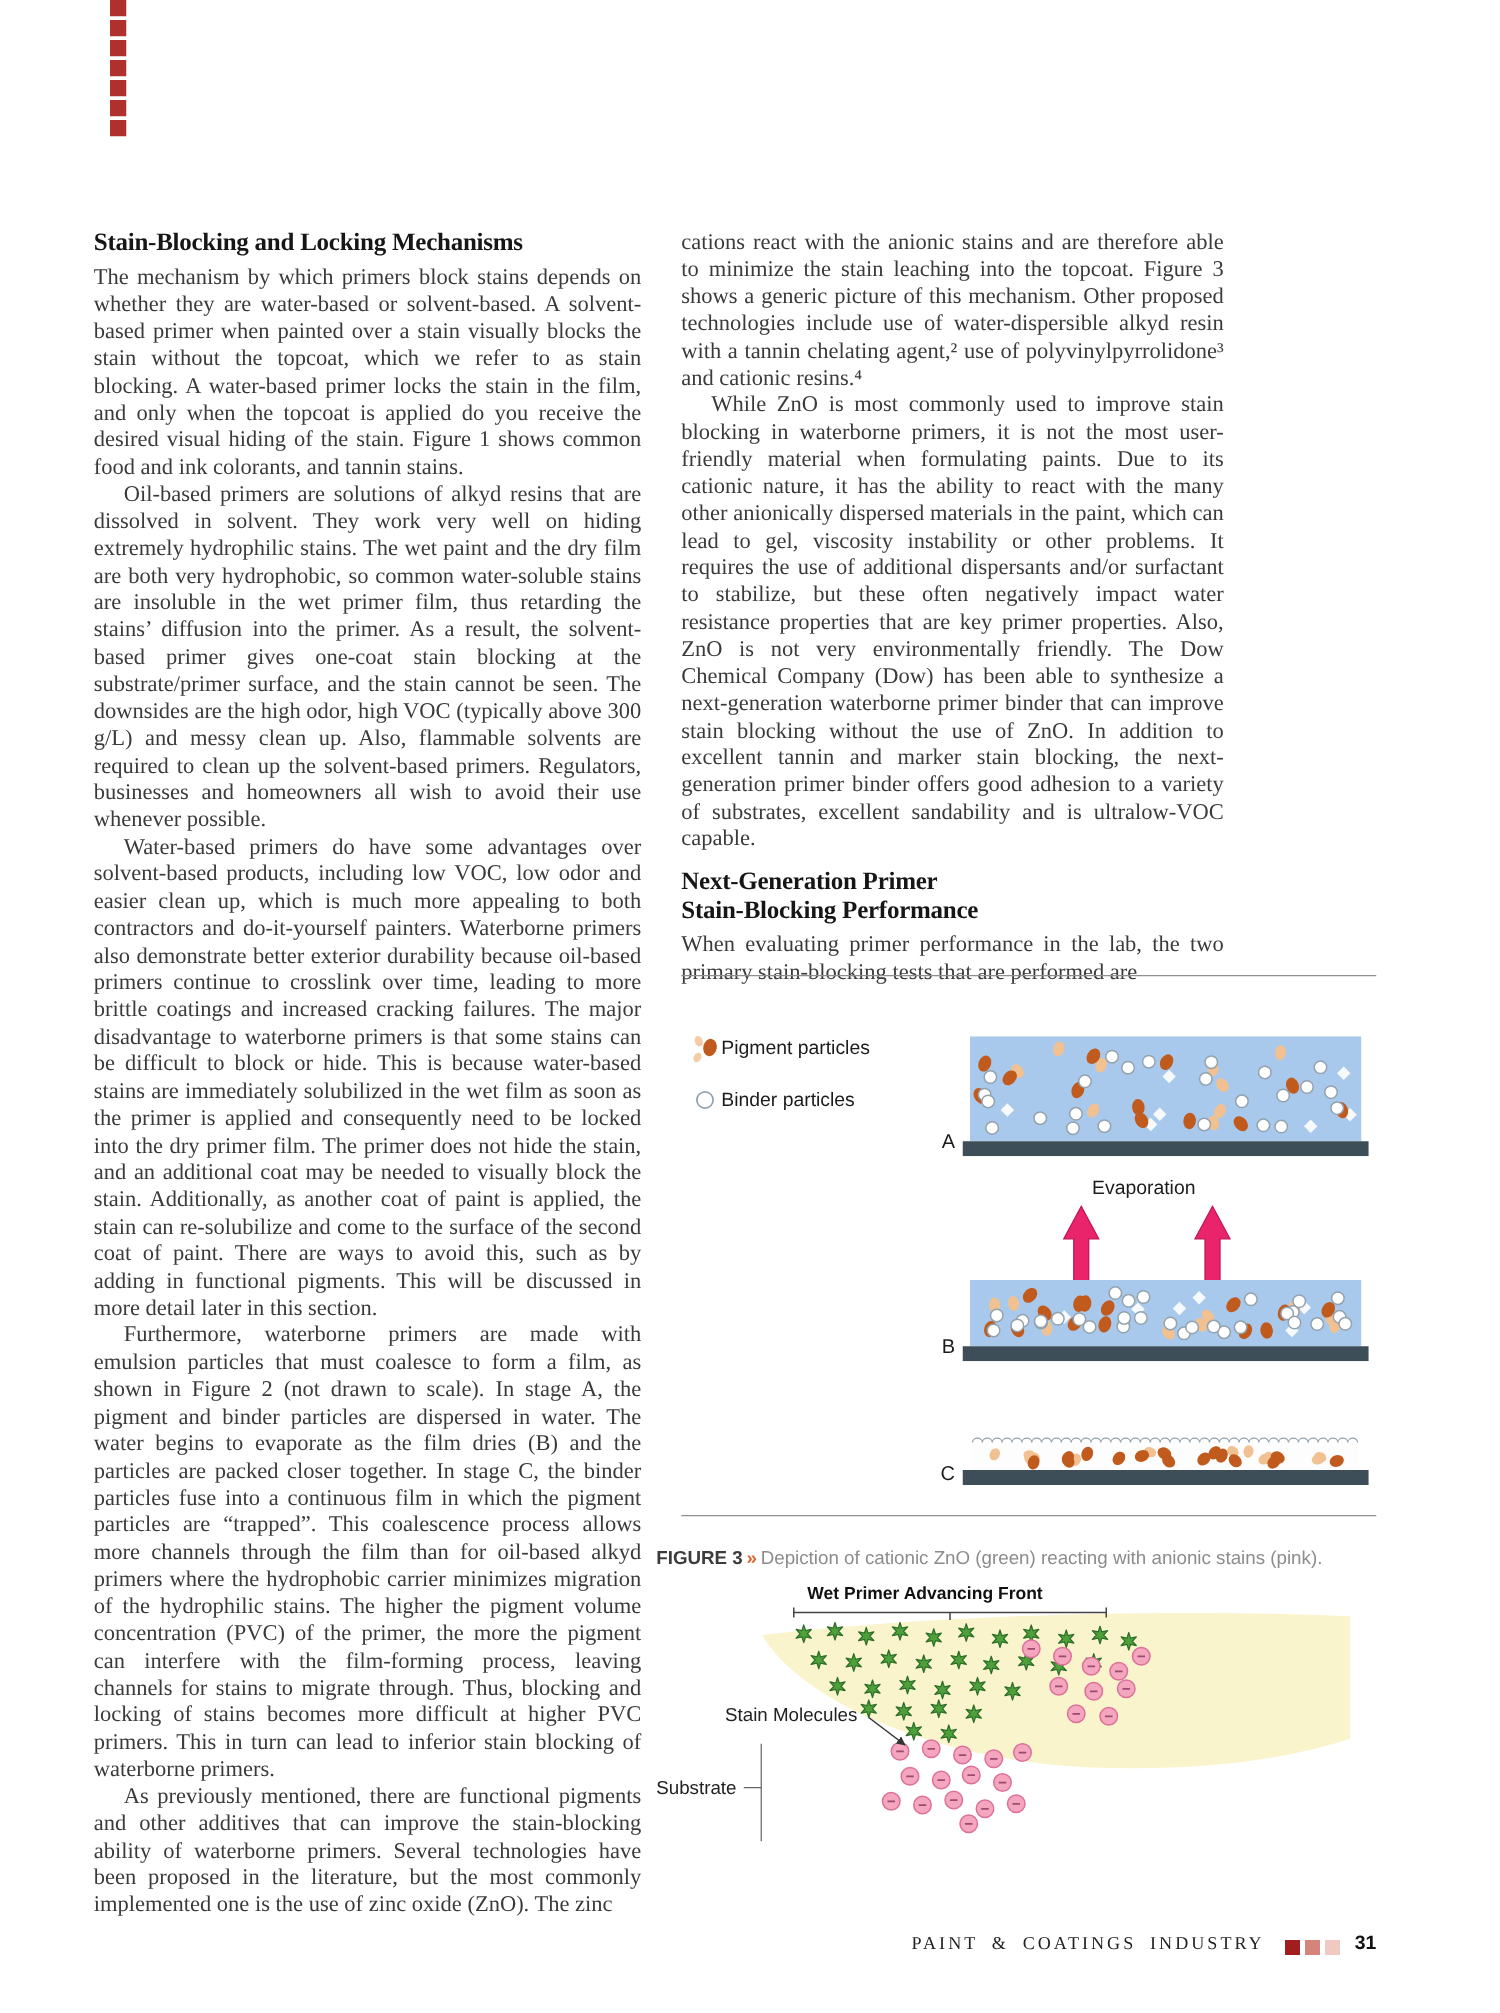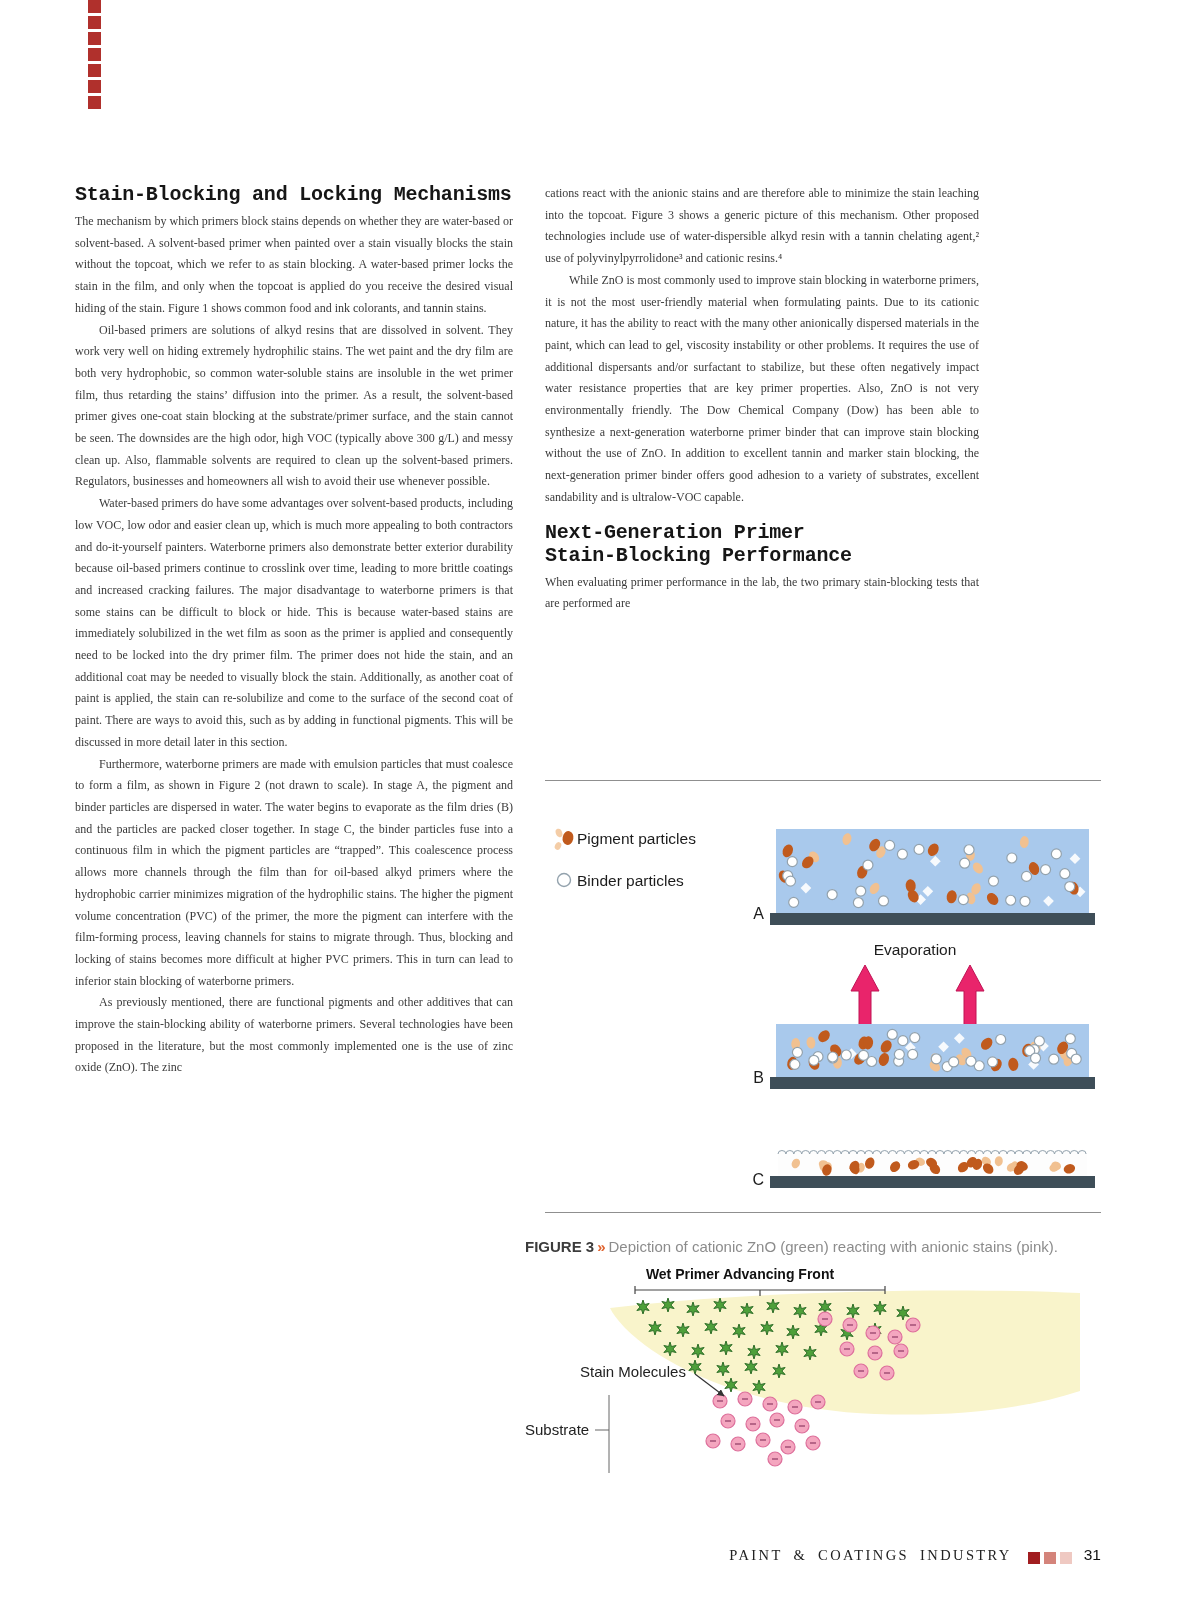--- a/index.html
+++ b/index.html
@@ -6,24 +6,24 @@
   html,body{background:#fff}
   body{width:1200px;height:1610px;position:relative;font-family:"Liberation Serif",serif;color:#3a3a3a;overflow:hidden}
 
   .edge-strip{position:absolute;left:88px;top:0;display:flex;flex-direction:column;gap:3px}
   .edge-strip div{width:13px;height:13px}
 
   .col{position:absolute;top:183px}
   .col-left{left:75px;width:438px}
   .col-right-text{left:545px;width:434px}
 
-  h2{font-family:Liberation Mono, monospace;font-size:20px;line-height:23px;color:#161616;letter-spacing:-0.2px;margin-bottom:5px;white-space:pre-line}
+  h2{font-family:Liberation Serif, serif;font-size:20px;line-height:23px;color:#161616;letter-spacing:-0.2px;margin-bottom:5px;white-space:pre-line}
   .h2-mid{margin-top:12px;margin-bottom:5px}
 
-  p{font-size:12px;line-height:21.7px;text-align:justify}
+  p{font-size:18px;line-height:21.7px;text-align:justify}
   p.indent{text-indent:24px}
 
   
   .figure2{position:absolute;left:545px;top:780px;width:556px;height:433px;
            border-top:1px solid #8f8f8f;border-bottom:1px solid #8f8f8f;
            font-family:"Liberation Sans",sans-serif}
   .figcap{padding-top:12px;font-size:15px;line-height:20px;color:#8c8c8c}
   .figcap b{color:#3c3c3c}
   .chev{color:#e0642f;font-weight:bold;padding:0 3px}
   .legend{position:absolute;left:6px;top:44px}
@@ -43,21 +43,21 @@
   .figure3{position:absolute;left:525px;top:1225px;width:556px;font-family:"Liberation Sans",sans-serif}
   .fig3-title{width:430px;text-align:center;font-weight:bold;font-size:14px;color:#111;margin-top:9px}
   #fig3{display:block;margin-top:1px}
   .f3label{font-family:"Liberation Sans",sans-serif;font-size:15px;fill:#222}
 
   
   .footer{position:absolute;top:1546px;left:545px;width:556px;display:flex;
           justify-content:flex-end;align-items:flex-end}
   .footer .journal{font-size:14.5px;letter-spacing:2.4px;word-spacing:5px;color:#222;margin-right:12px}
   .footer .sq{width:12px;height:12px;margin-left:4px}
-  .footer .pagenum{font-family:"Liberation Sans",sans-serif;font-weight:normal;font-size:15.5px;color:#111;margin-left:12px}
+  .footer .pagenum{font-family:"Liberation Sans",sans-serif;font-weight:bold;font-size:15.5px;color:#111;margin-left:12px}
 </style>
 </head>
 <body>
 
 <div class="edge-strip">
   <div style="background: rgb(176, 48, 44);"></div>
   <div style="background: rgb(176, 48, 44);"></div>
   <div style="background: rgb(176, 48, 44);"></div>
   <div style="background: rgb(176, 48, 44);"></div>
   <div style="background: rgb(176, 48, 44);"></div>

